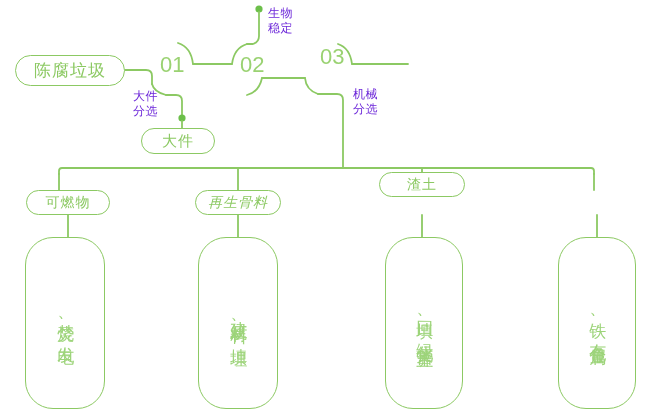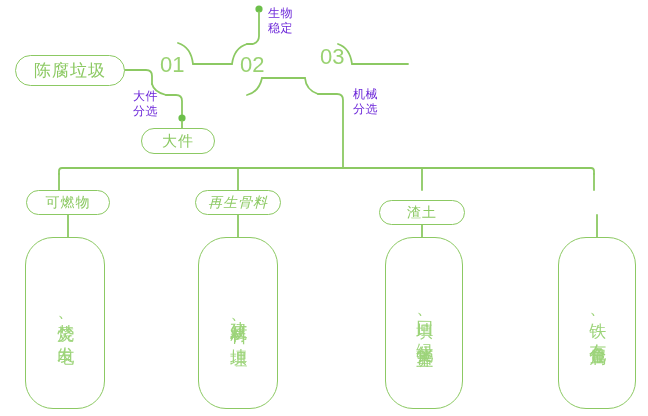--- a/index.html
+++ b/index.html
@@ -24,21 +24,21 @@
     display:flex;align-items:center;justify-content:center;
     letter-spacing:1px;
     white-space:nowrap;
   }
   .pill-source{left:15px;top:55px;width:110px;height:31px;font-size:17px;}
   .pill-bulky{left:141px;top:128px;width:74px;height:26px;font-size:15px;}
 
   .pill-out{height:25px;font-size:14px;}
   #pill-out-0{left:26px;top:190px;width:84px;}
   #pill-out-1{left:195px;top:190px;width:86px;font-style:italic;}
-  #pill-out-2{left:379px;top:200px;width:86px;}
+  #pill-out-2{left:379px;top:172px;width:86px;}
   #pill-out-3{left:552px;top:190px;width:93px;}
 
   
   .vbox{
     position:absolute;
     box-sizing:border-box;
     border:1.6px solid #8cc963;
     border-radius:28px;
     background:#ffffff;
     top:237px;

